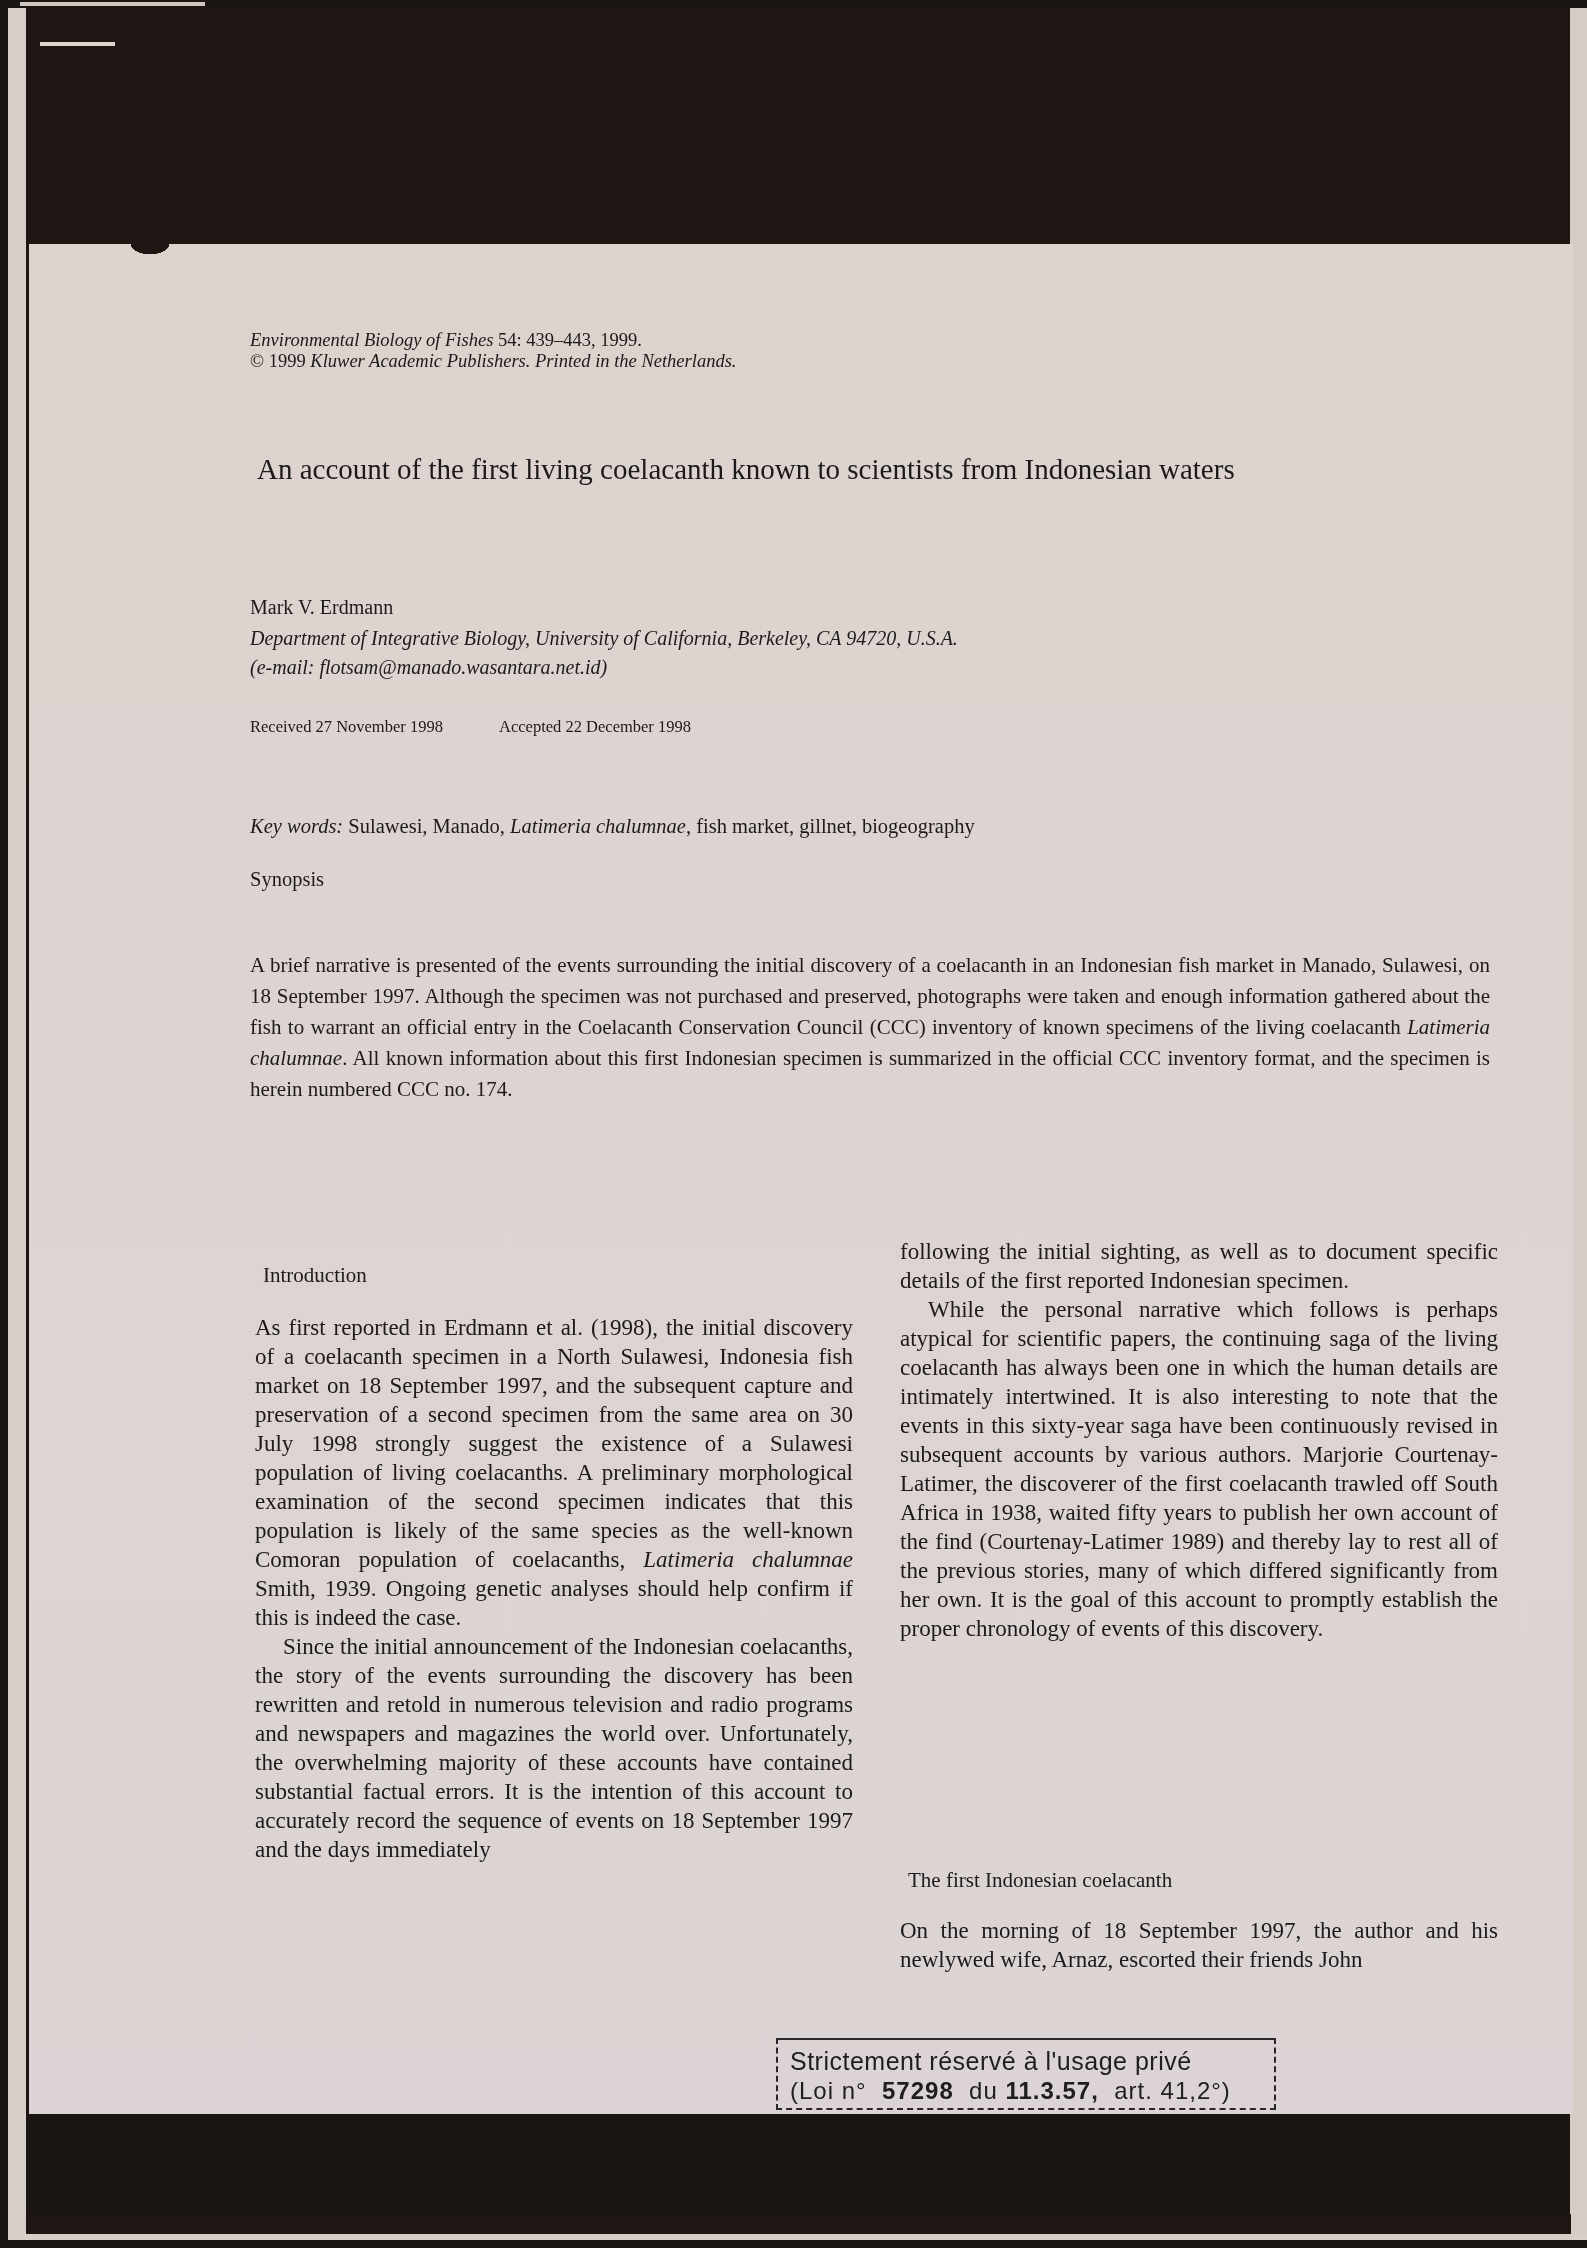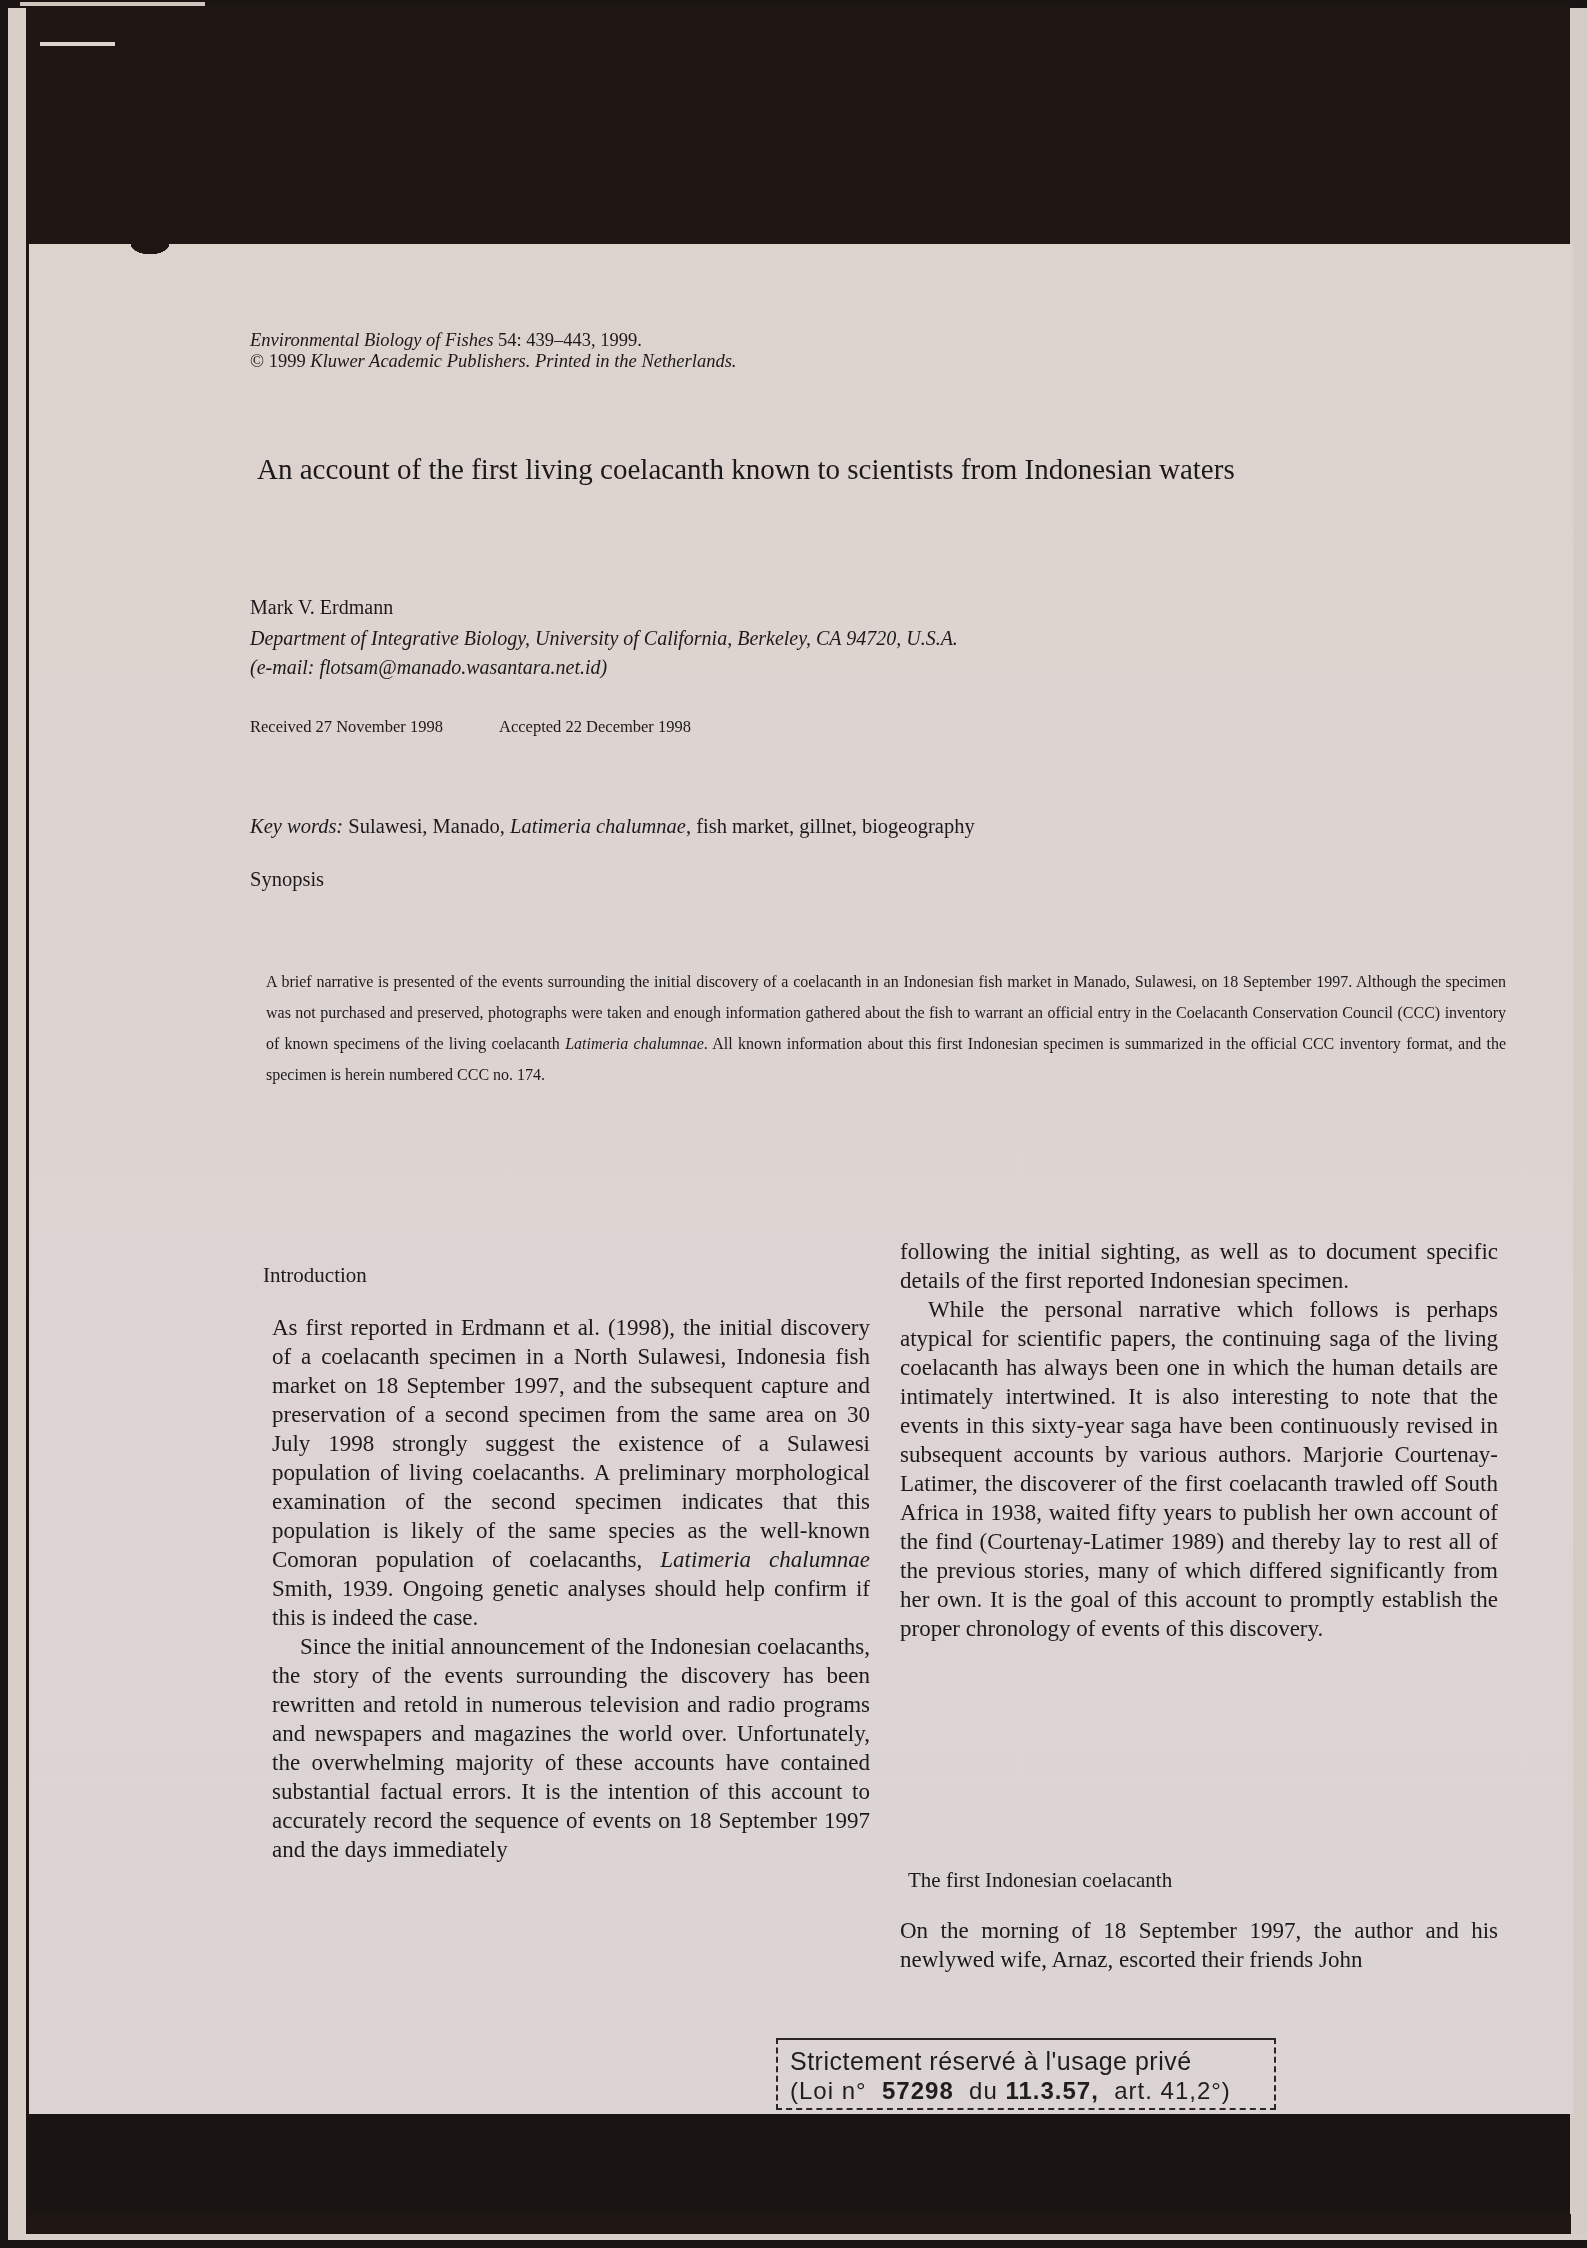--- a/index.html
+++ b/index.html
@@ -64,27 +64,27 @@
     }
     .dates { position: absolute; left: 250px; top: 717px; font-size: 16.5px; }
     .dates .accepted { margin-left: 52px; text-align: center; }
 
     .keywords { position: absolute; left: 250px; top: 815px; font-size: 20.5px; }
     .keywords em { font-style: italic; }
 
     .synopsis-h { position: absolute; left: 250px; top: 868px; font-size: 20.5px; margin: 0; font-weight: normal; }
     .synopsis {
       position: absolute; left: 250px; top: 950px; width: 1240px;
-      font-size: 16px; line-height: 31px; text-align: justify; margin: 16px;
+      font-size: 21px; line-height: 31px; text-align: justify; margin: 0;
     }
 
     .col { position: absolute; width: 598px; font-size: 23px; line-height: 29px; text-align: justify; }
     .col p { margin: 0; }
     .col p.indent { text-indent: 28px; }
-    .col-left { left: 272px; top: 1285px; }
+    .col-left { left: 255px; top: 1285px; }
     .col-right { left: 900px; top: 1237px; }
     .sec-h { font-size: 21px; font-weight: normal; margin: 8px; }
     .sec-h-right { position: absolute; left: 900px; top: 1860px; }
     .col-right-2 { left: 900px; top: 1916px; }
 
     .stamp {
       position: absolute; left: 776px; top: 2038px; width: 500px; height: 72px;
       border: 2px dashed #2b2727; border-top-style: solid;
       font-family: "Liberation Sans", "DejaVu Sans", sans-serif; color: #1f1d1d;
       box-sizing: border-box; padding: 6px 0 0 12px;

